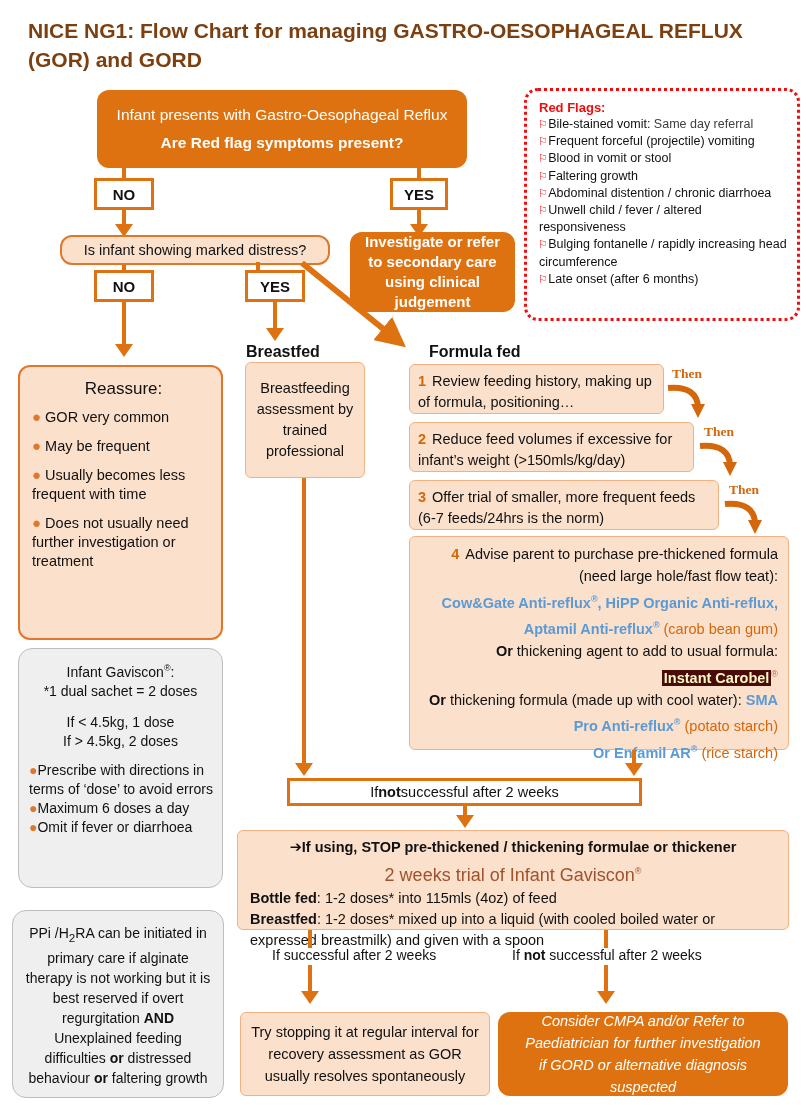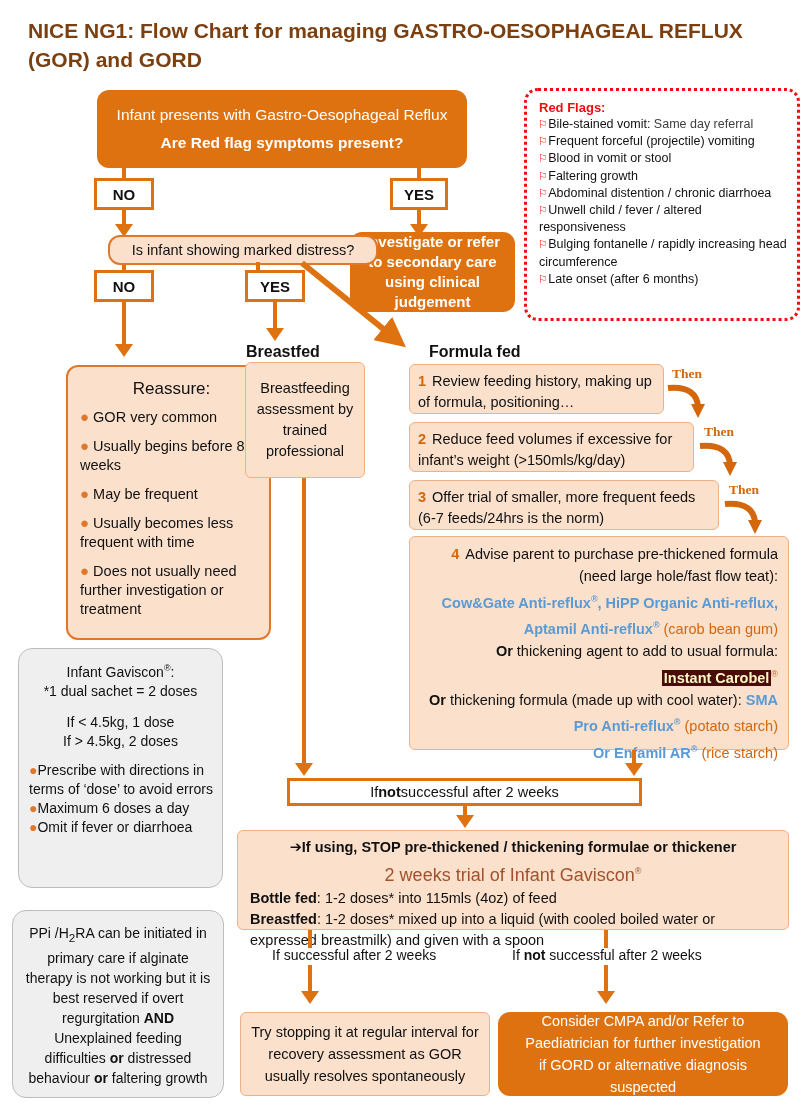--- a/index.html
+++ b/index.html
@@ -7,21 +7,21 @@
        font-family:"Liberation Sans","DejaVu Sans",sans-serif;color:#111;}
   .abs{position:absolute;box-sizing:border-box;}
 
   
   #title{left:28px;top:16px;width:760px;font-size:21px;line-height:29px;
          font-weight:700;color:#7B3F10;}
 
   
   .orangefill{background:#DE7211;color:#fff;border-radius:12px;font-weight:700;
               display:flex;align-items:center;justify-content:center;text-align:center;}
-  .peach{background:#FBE0CC;border:2px solid #E0772B;border-radius:12px;margin-left:48px;}
+  .peach{background:#FBE0CC;border:2px solid #E0772B;border-radius:12px;}
   .peach-soft{background:#FBE0CC;border:1.5px solid #F2B183;border-radius:6px;}
   .whitebox{background:#fff;border:3px solid #DE7211;display:flex;
             align-items:center;justify-content:center;font-weight:700;font-size:15px;}
   .greybox{background:#EFEFEF;border:1.5px solid #BDBDBD;border-radius:14px;}
   .dashedred{background:#fff;border:3px dotted #F10D0D;border-radius:14px;}
 
   
   .vline{background:#DE7211;width:4px;}
   .arrowdown{width:0;height:0;border-left:9px solid transparent;
              border-right:9px solid transparent;border-top:13px solid #DE7211;}
@@ -134,21 +134,20 @@
     <li><span class="fg">⚐</span><span>Abdominal distention / chronic diarrhoea</span></li>
     <li><span class="fg">⚐</span><span>Unwell child / fever / altered responsiveness</span></li>
     <li><span class="fg">⚐</span><span>Bulging fontanelle / rapidly increasing head circumference</span></li>
     <li><span class="fg">⚐</span><span>Late onset (after 6 months)</span></li>
   </ul>
 </div>
 
 <div class="abs peach" id="reassure">
   <div class="h">Reassure:</div>
   <div class="bul"><span class="dot">●</span> <span>GOR very common</span></div>
-  <div class="bul"><span class="dot">●</span> <span>Usually begins before 8 weeks</span></div>
   <div class="bul"><span class="dot">●</span> <span>May be frequent</span></div>
   <div class="bul"><span class="dot">●</span> <span>Usually becomes less frequent with time</span></div>
   <div class="bul"><span class="dot">●</span> <span>Does not usually need further investigation or treatment</span></div>
 </div>
 
 <div class="abs greybox" id="gavbox">
   <div class="l"><span>Infant Gaviscon</span><span class="sup">®</span><span>:</span></div>
   <div class="l">*1 dual sachet = 2 doses</div>
   <div style="height:12px;"></div>
   <div class="l">If &lt; 4.5kg, 1 dose</div>
@@ -256,15 +255,15 @@
 <div class="abs vline" style="left:604px;top:930px;height:18px;"></div>
 <div class="abs lbl" style="left:512px;top:947px;">
   <span>If </span><span class="b">not</span><span> successful after 2 weeks</span>
 </div>
 <div class="abs vline" style="left:604px;top:965px;height:28px;"></div>
 <div class="abs arrowdown" style="left:597px;top:991px;"></div>
 
 <div class="abs peach-soft" id="outleft" style="left:240px;top:1012px;width:250px;height:84px;display:flex;align-items:center;justify-content:center;text-align:center;font-size:14.5px;line-height:22px;padding:4px 10px;">
   <span>Try stopping it at regular interval for recovery assessment as GOR usually resolves spontaneously</span>
 </div>
-<div class="abs orangefill" id="outright" style="left:498px;top:1012px;width:290px;height:84px;font-weight:400;font-size:14.5px;line-height:22px;padding:4px 22px;">
+<div class="abs orangefill" id="outright" style="left:498px;top:1012px;width:290px;height:84px;font-weight:400;font-size:14.5px;line-height:22px;padding:4px 22px;font-style:italic;">
   <span>Consider CMPA and/or Refer to Paediatrician for further investigation if GORD or alternative diagnosis suspected</span>
 </div>
 
 </body></html>

